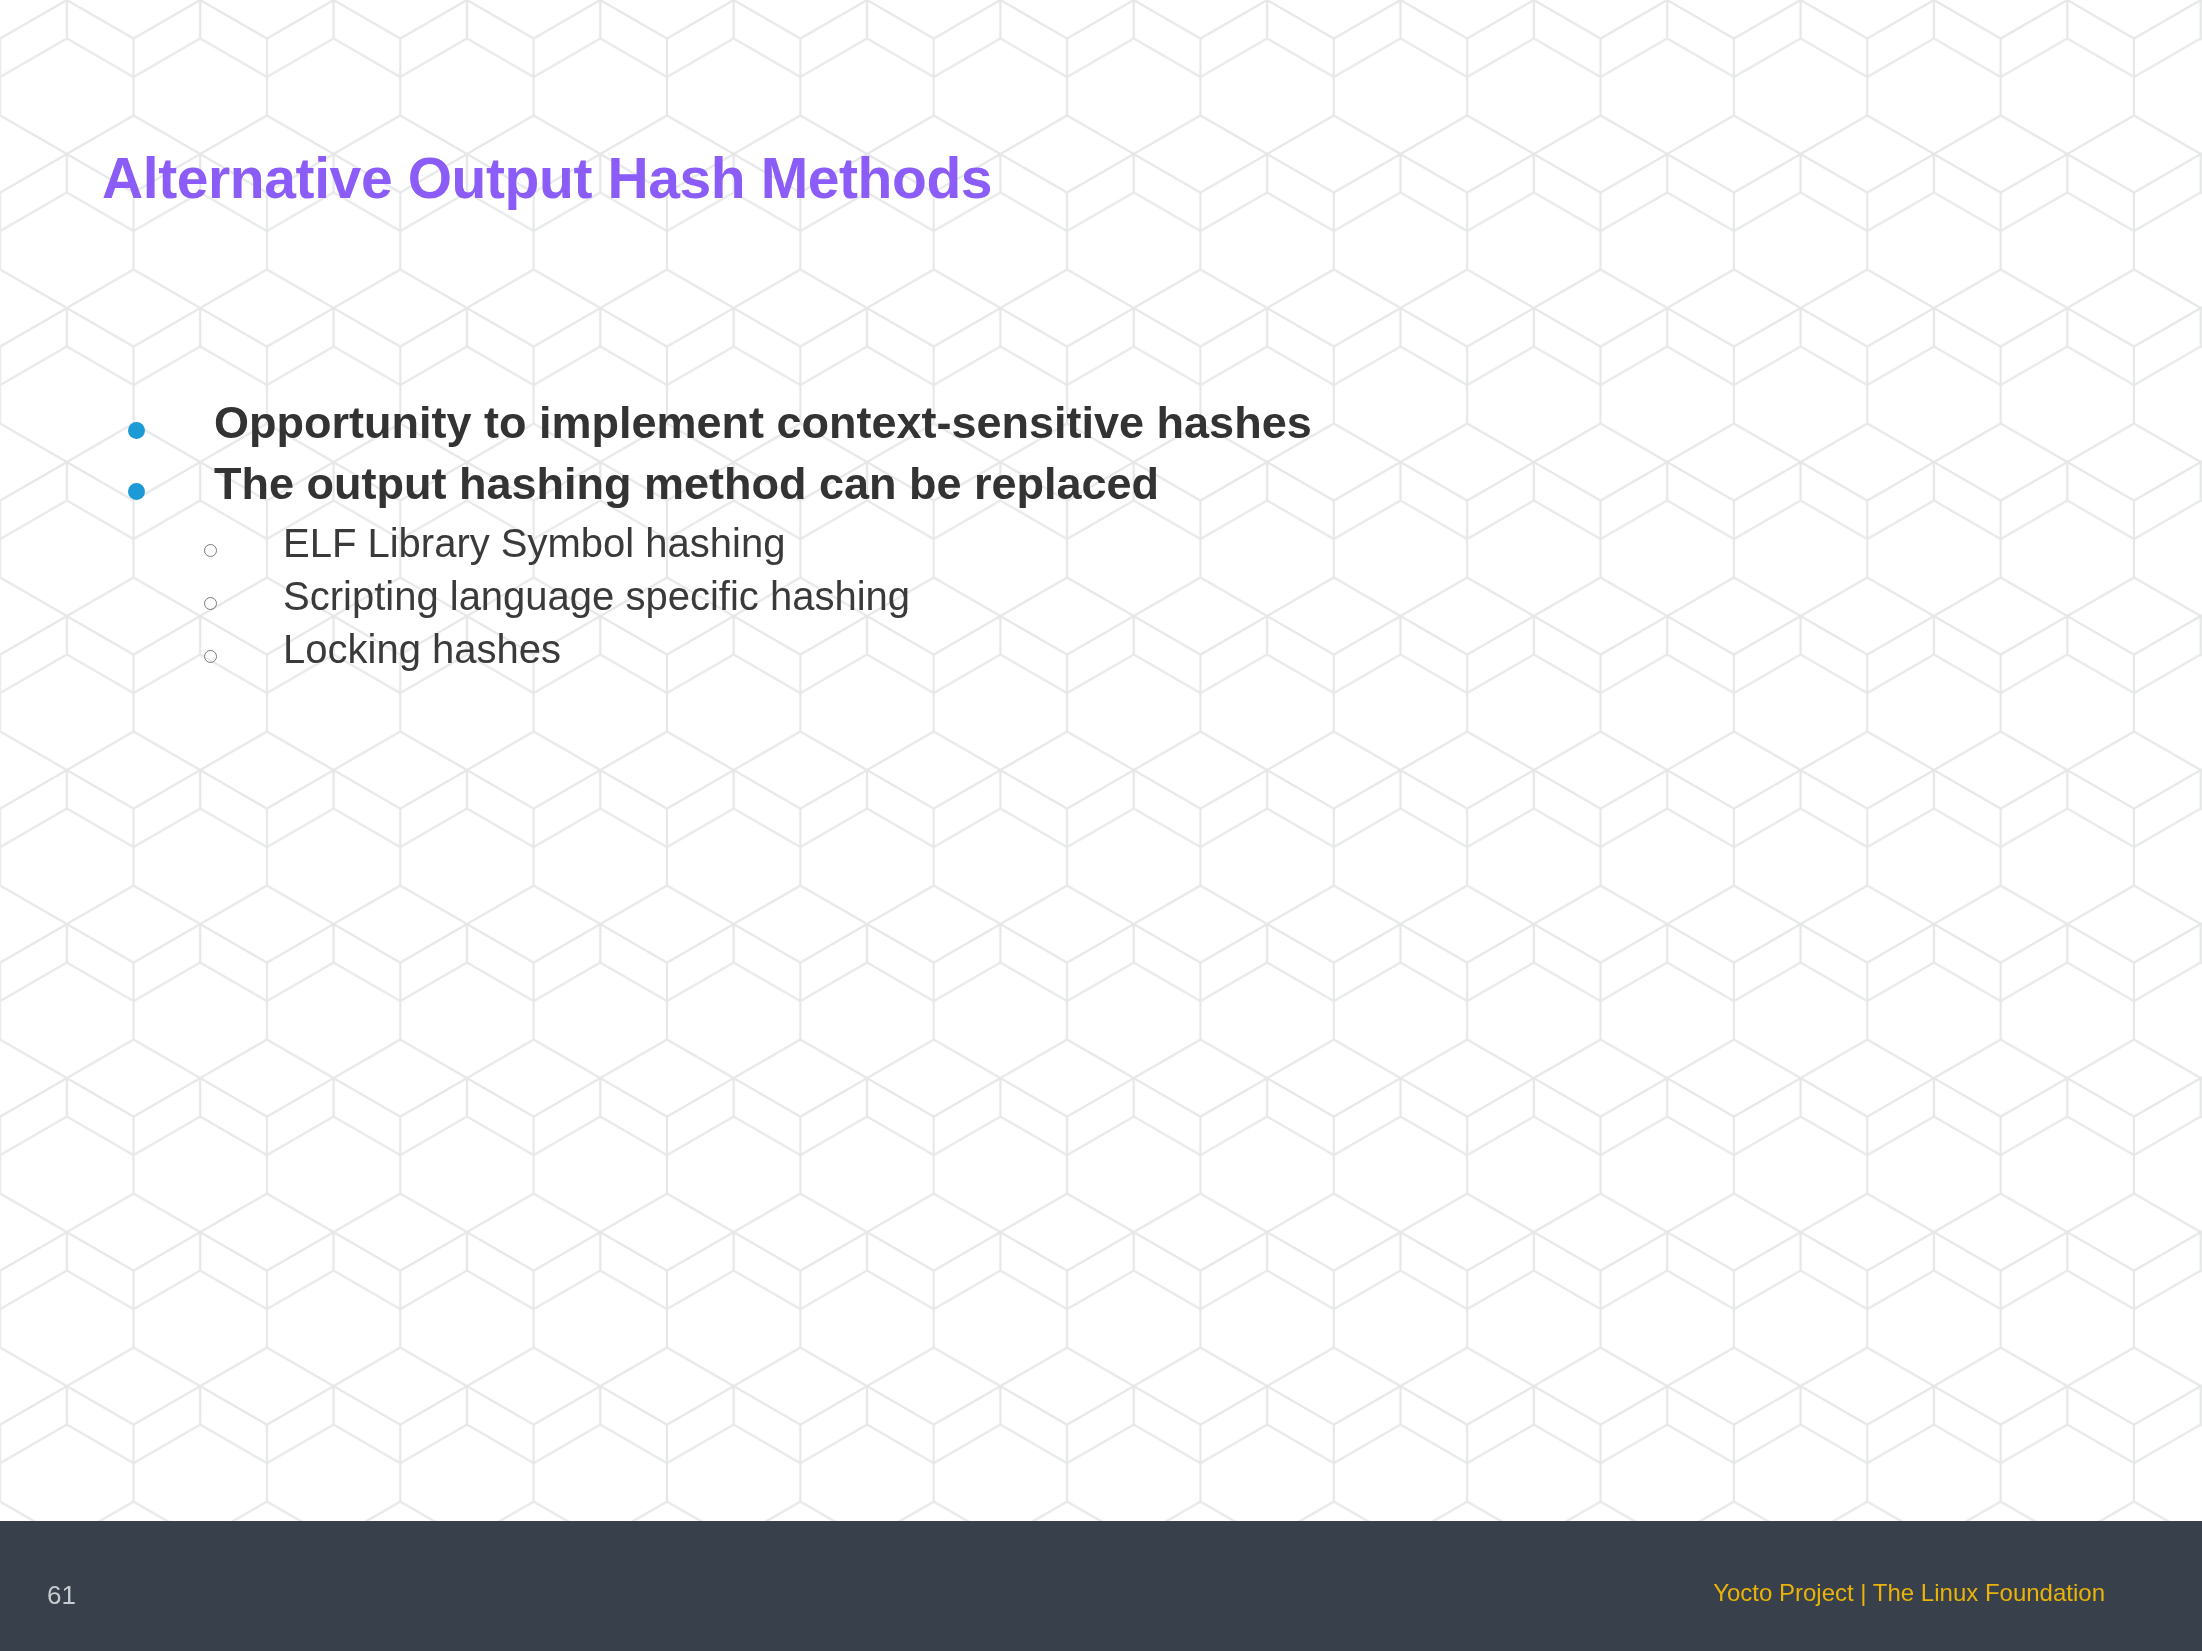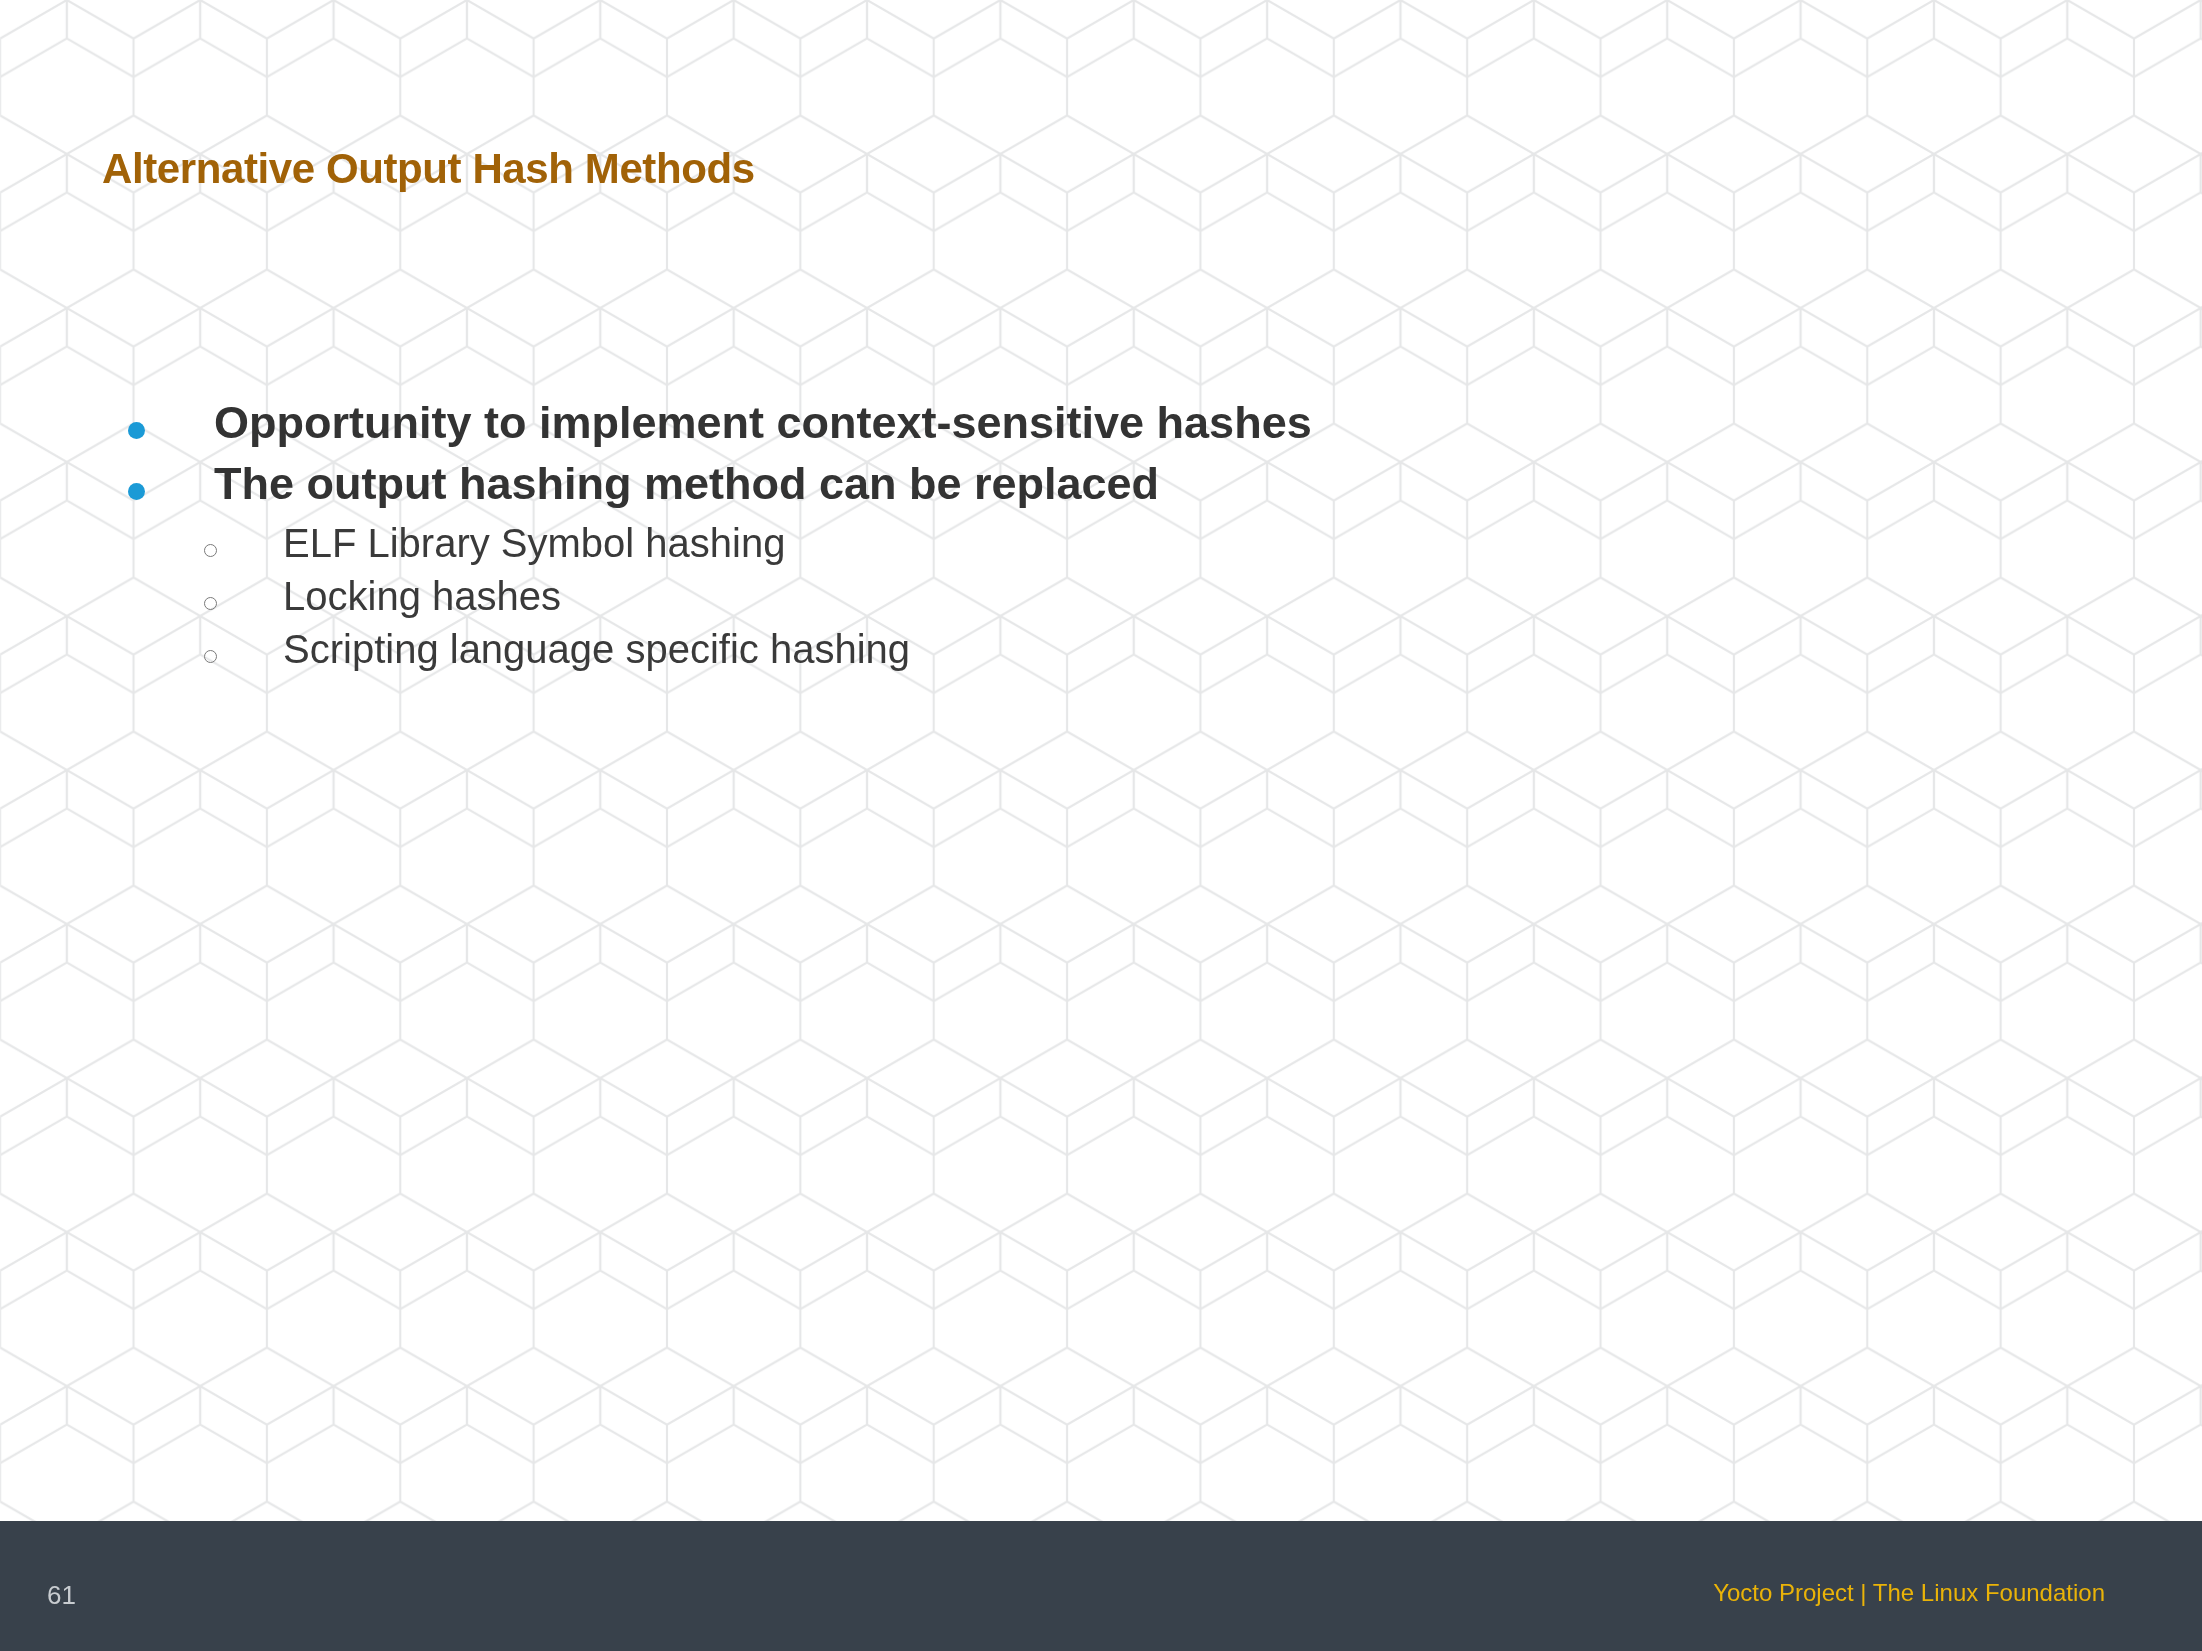--- a/index.html
+++ b/index.html
@@ -29,23 +29,23 @@
     position: absolute;
     left: 0;
     top: 0;
     width: 2203px;
     height: 1652px;
   }
   .slide-title {
     position: absolute;
     left: 102px;
     top: 145px;
-    font-size: 42px;
+    font-size: 57px;
     font-weight: bold;
-    color: #a16207;
+    color: #8b5cf6;
     letter-spacing: -0.4px;
     white-space: nowrap;
   }
   .bullet-list {
     position: absolute;
     left: 102px;
     top: 396px;
     width: 1979px;
   }
   .lvl1 {
@@ -153,26 +153,26 @@
         <span class="txt">The output hashing method can be replaced</span>
       </div>
 
       <div class="lvl2">
         <span class="circ"></span>
         <span class="txt">ELF Library Symbol hashing</span>
       </div>
 
       <div class="lvl2">
         <span class="circ"></span>
-        <span class="txt">Locking hashes</span>
+        <span class="txt">Scripting language specific hashing</span>
       </div>
 
       <div class="lvl2">
         <span class="circ"></span>
-        <span class="txt">Scripting language specific hashing</span>
+        <span class="txt">Locking hashes</span>
       </div>
 
     </div>
 
     <div class="footer-bar">
       <div class="page-num">61</div>
       <div class="footer-credit">Yocto Project | The Linux Foundation</div>
     </div>
 
   </div>

